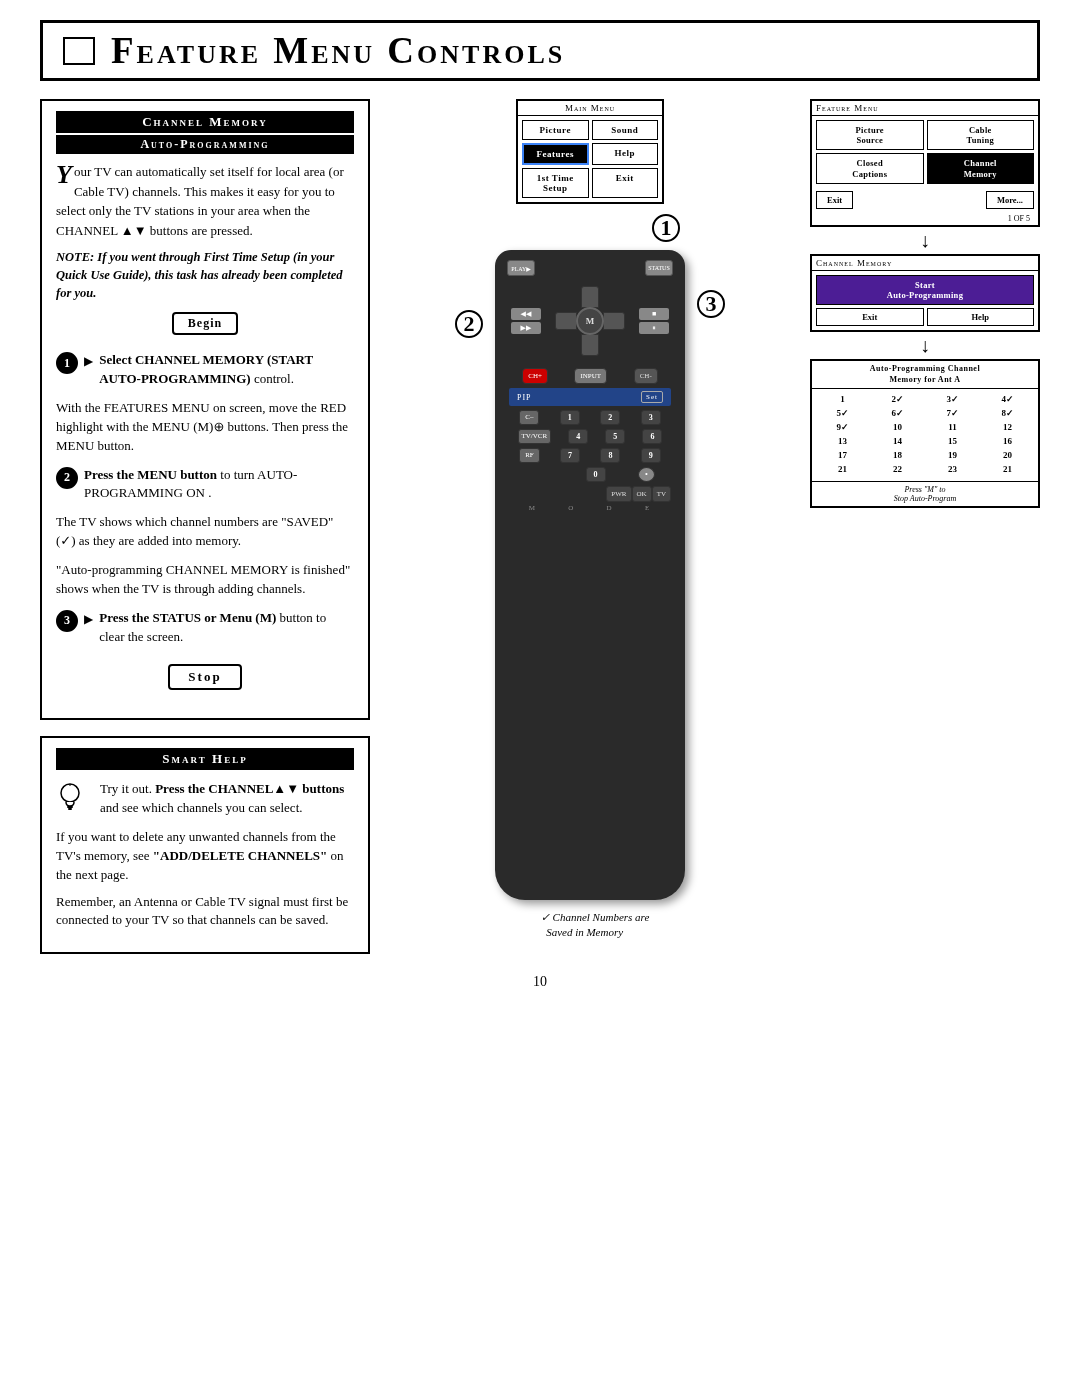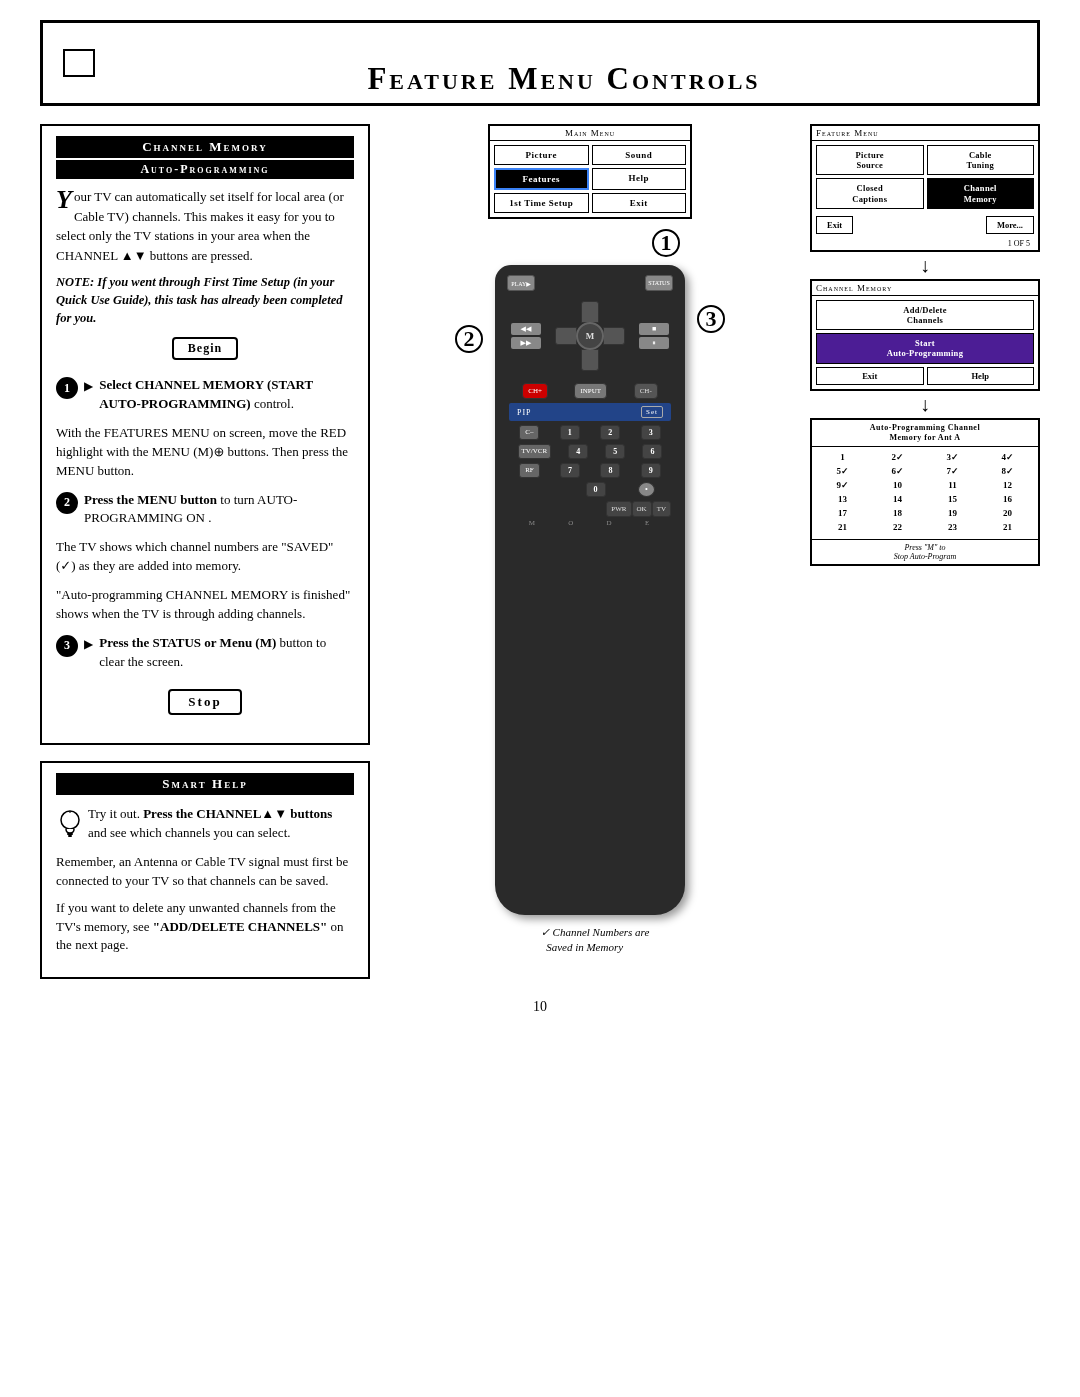--- a/index.html
+++ b/index.html
@@ -22,28 +22,27 @@
       background: #fff;
     }
     .page-title-box {
       width: 32px;
       height: 28px;
       border: 2px solid #000;
       margin-right: 16px;
       background: #fff;
     }
     .page-title-text {
-      font-size: 31px;
+      font-size: 37px;
       font-weight: bold;
       letter-spacing: 3px;
       font-family: 'Times New Roman', serif;
       font-variant: small-caps;
-      text-align: center;
+      text-align: left;
       flex: 1;
-      margin-top: 32px;
     }
 
     
     .main-layout {
       display: flex;
       gap: 18px;
       align-items: flex-start;
     }
 
     
@@ -181,22 +180,22 @@
       text-align: center;
       font-size: 13px;
       font-weight: bold;
       letter-spacing: 2px;
       padding: 3px 0;
       margin-bottom: 10px;
       font-variant: small-caps;
     }
     .smart-help-inner {
       display: flex;
-      align-items: flex-end;
-      gap: 4px;
+      align-items: flex-start;
+      gap: 16px;
       margin-bottom: 10px;
     }
     .bulb-icon {
       width: 28px;
       height: 36px;
       flex-shrink: 0;
     }
     .smart-help-text {
       font-size: 13px;
       line-height: 1.45;
@@ -607,32 +606,32 @@
           <line x1="8" y1="8" x2="7" y2="7" stroke="#000" stroke-width="1"></line>
           <line x1="20" y1="8" x2="21" y2="7" stroke="#000" stroke-width="1"></line>
         </svg>
         <div class="smart-help-text">
           Try it out. <strong>Press the CHANNEL▲▼ buttons</strong>
           <br>and see which channels you can select.
         </div>
       </div>
 
       <p class="smart-help-para">
+        If you want to delete any unwanted channels from the TV's memory, see <strong>"ADD/DELETE CHANNELS"</strong> on the next page.
+      </p>
+
+      <p class="smart-help-para">
         Remember, an Antenna or Cable TV signal must first be connected to your TV so that channels can be saved.
-      </p>
-
-      <p class="smart-help-para">
-        If you want to delete any unwanted channels from the TV's memory, see <strong>"ADD/DELETE CHANNELS"</strong> on the next page.
       </p>
     </div>
   </div>
 
   <div class="center-col">
 
-    <div class="menu-box" style="width:204px; margin-bottom:10px;">
+    <div class="menu-box" style="width:148px; margin-bottom:10px;">
       <div class="main-menu-label">Main Menu</div>
       <div class="menu-grid">
         <div class="menu-item">Picture</div>
         <div class="menu-item">Sound</div>
         <div class="menu-item highlighted">Features</div>
         <div class="menu-item">Help</div>
         <div class="menu-item">1st Time Setup</div>
         <div class="menu-item">Exit</div>
       </div>
     </div>
@@ -754,21 +753,20 @@
         <div class="exit-btn">More...</div>
       </div>
       <div class="one-of-five">1 OF 5</div>
     </div>
 
     <div class="arrow-down">↓</div>
 
     <div class="ch-mem-panel">
       <div class="ch-mem-title">Channel Memory</div>
       <div class="ch-mem-content">
-        <div class="ch-mem-item">Add/Delete<br>Channels</div>
         <div class="ch-mem-item highlighted">Start<br>Auto-Programming</div>
         <div class="ch-mem-exit-row">
           <div class="ch-mem-exit-btn">Exit</div>
           <div class="ch-mem-exit-btn">Help</div>
         </div>
       </div>
     </div>
 
     <div class="arrow-down">↓</div>
 

